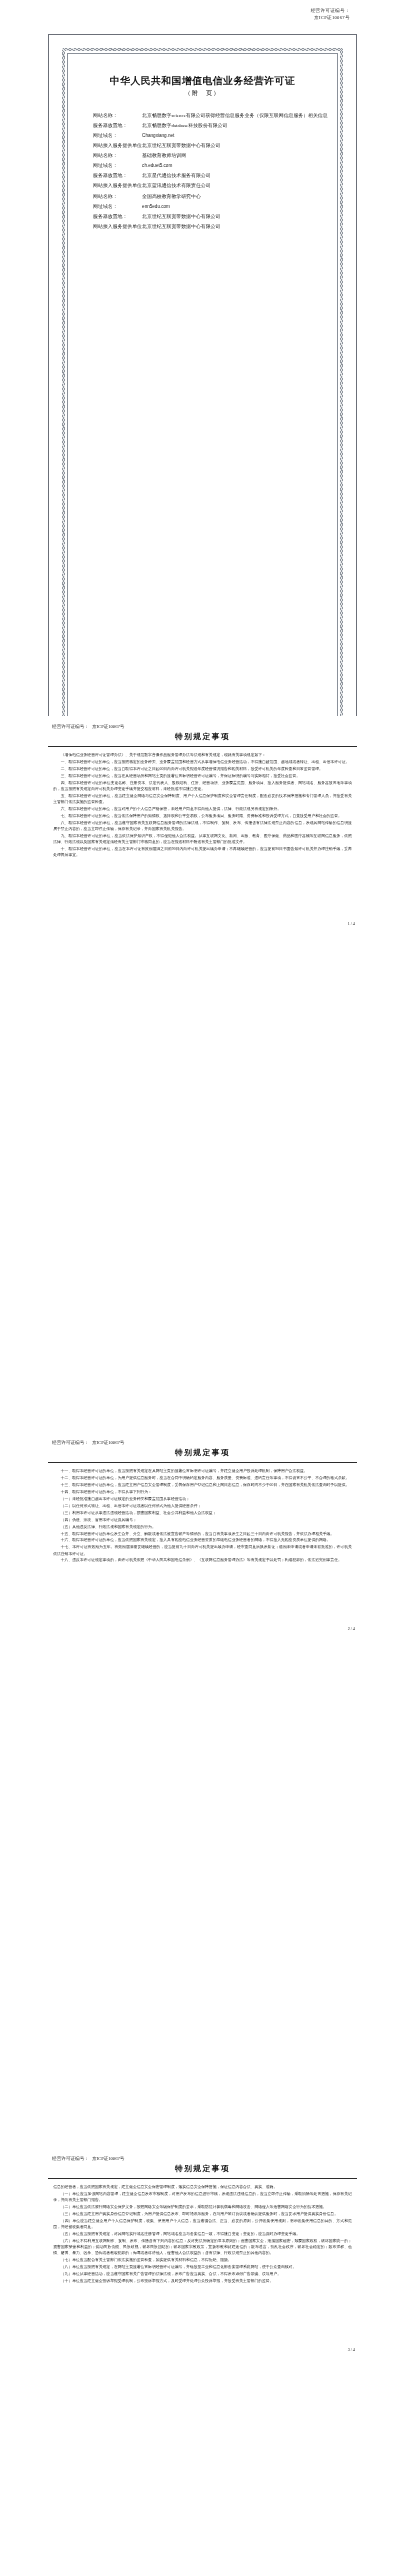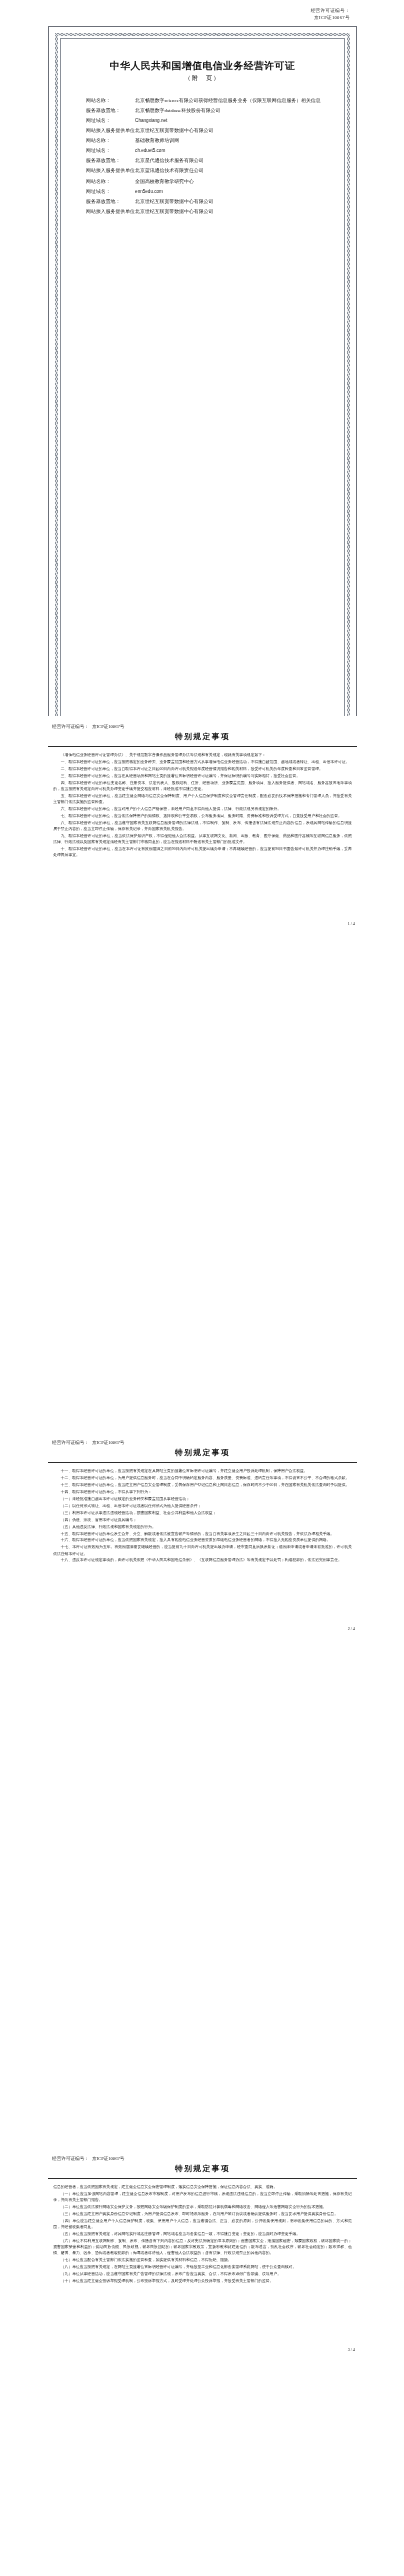--- a/index.html
+++ b/index.html
@@ -37,24 +37,24 @@
     line-height: 1.5;
     color: #1a1a1a;
     padding-right: 7.2px;
     box-sizing: border-box;
   }
   .cert-head .lbl { letter-spacing: 0.3px; }
   .cert-head .num { letter-spacing: 0.3px; }
   .cert-frame {
     width: 309px;
     height: 852px;
-    margin: 4px auto;
+    margin: 12px auto;
     border: 0.5px solid #6b6f78;
     box-sizing: border-box;
-    padding: 6px;
+    padding: 13px;
     background: #ffffff;
   }
   .cert-frame-2 {
     width: 100%;
     height: 100%;
     box-sizing: border-box;
     border: 3.1px solid #9aa0a8;
     border-image: repeating-linear-gradient(45deg,
         #8f959d 0px, #8f959d 1.5px,
         #e6e8ea 1.5px, #e6e8ea 3.1px) 6;

